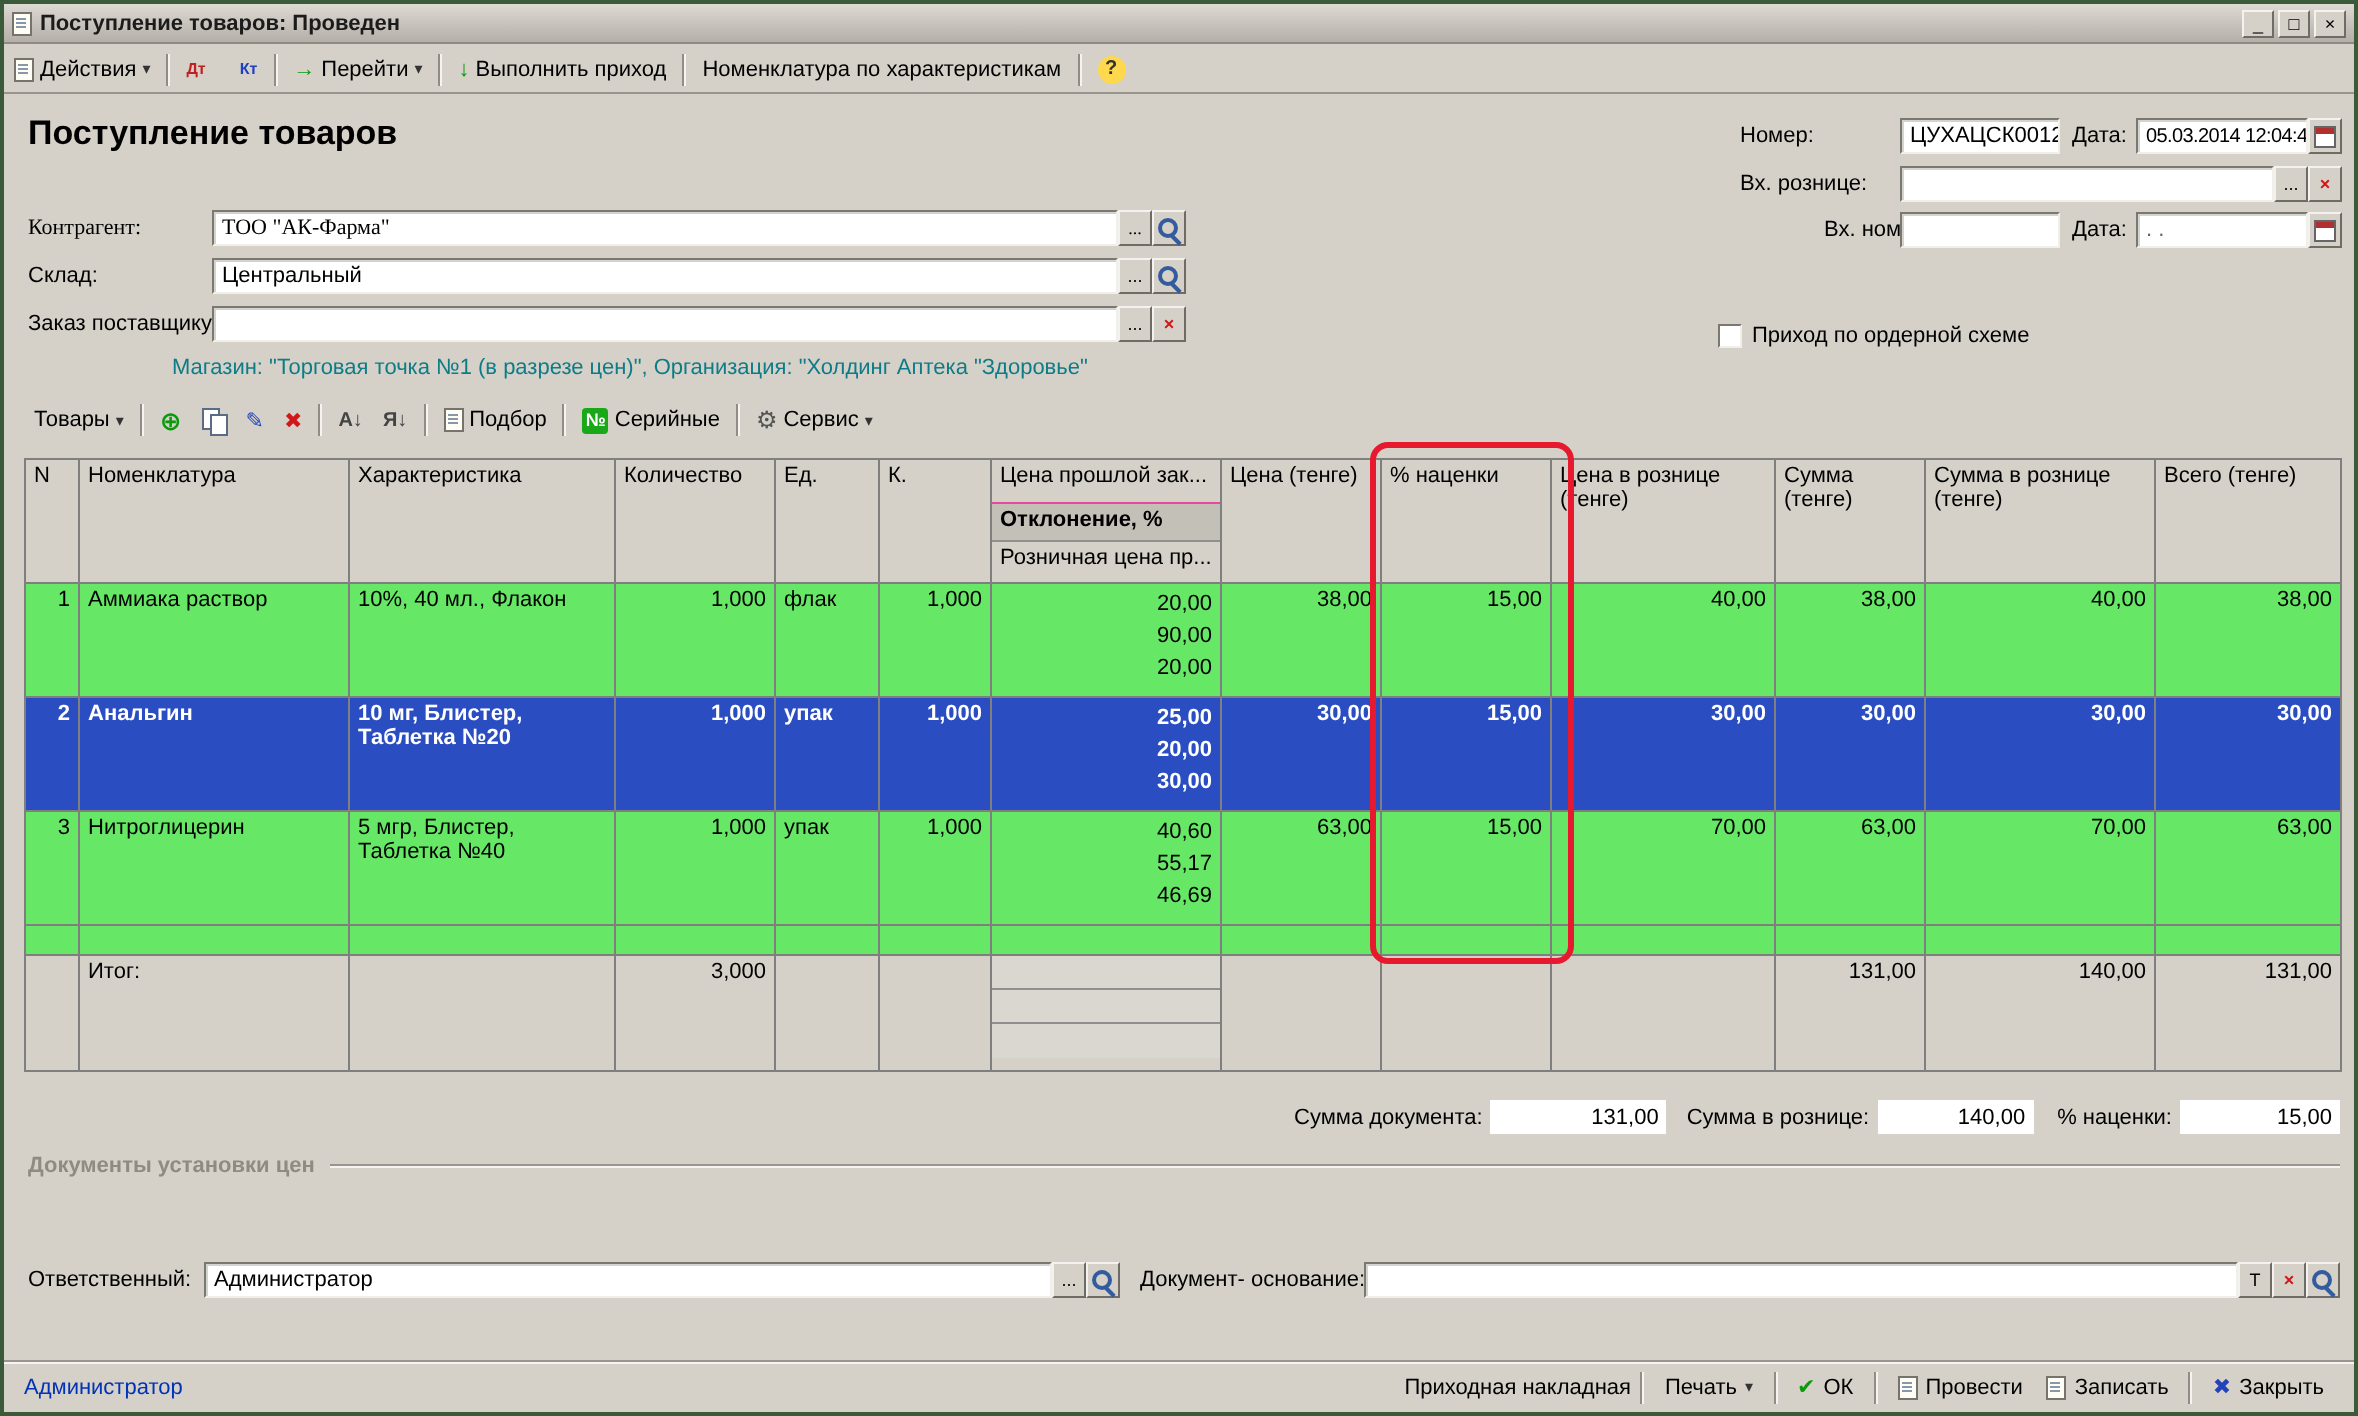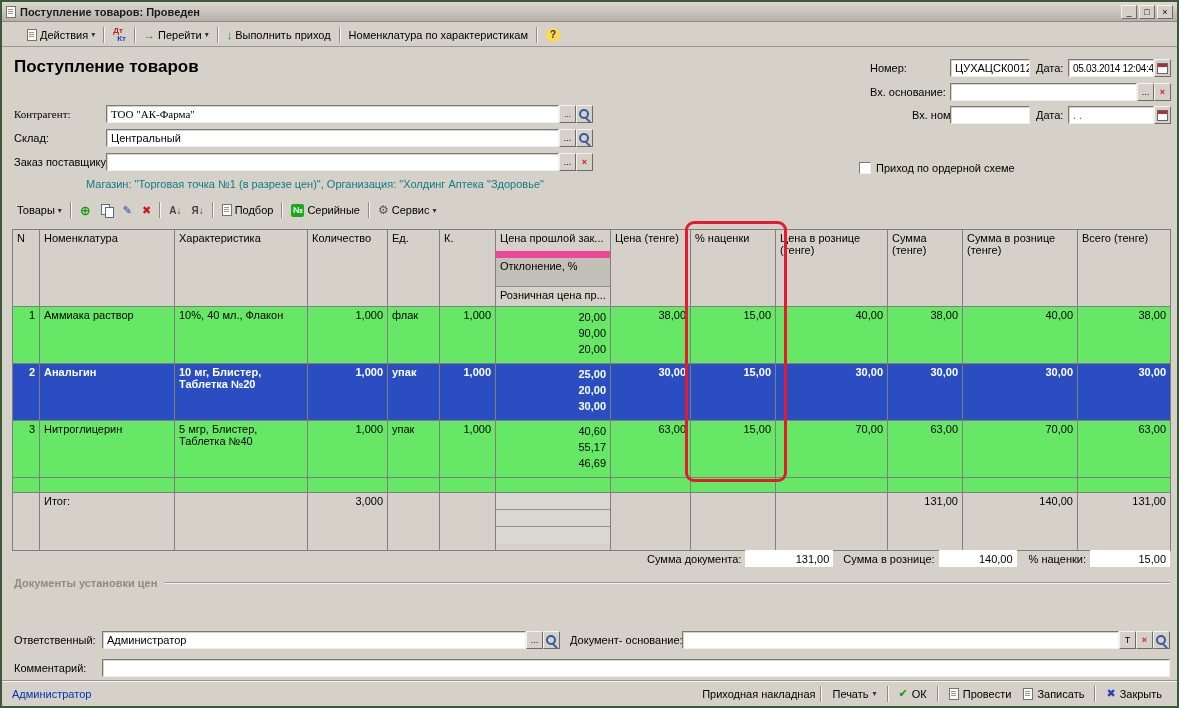--- a/index.html
+++ b/index.html
@@ -14,31 +14,31 @@
   .titlebar { position:absolute; left:0; top:0; right:0; height:20px;
     background:linear-gradient(180deg,#ddd9d3,#b4b0a8); display:flex; align-items:center;
     padding:0 4px; gap:4px; border-bottom:1px solid #8f8b83; }
   .title-text { font-weight:bold; font-size:11px; color:#1b1b1b; flex:1; white-space:nowrap; overflow:hidden; }
   .win-controls { display:flex; gap:2px; }
   .win-btn { width:16px; height:14px; background:#d5d1c9; border:1px solid; border-color:#f4f2ee #6f6c66 #6f6c66 #f4f2ee;
     font-size:9px; line-height:10px; text-align:center; padding:0; font-family:inherit; }
 
   
   .toolbar { position:absolute; left:0; top:21px; right:0; height:24px; display:flex; align-items:center;
-    padding:0 20px; border-bottom:1px solid #9a968f; background:#d5d1c9; }
+    padding:0 0; border-bottom:1px solid #9a968f; background:#d5d1c9; }
   .tb-btn { display:flex; align-items:center; gap:3px; padding:2px 5px; height:20px; white-space:nowrap; }
   .tsep { width:0; height:16px; border-left:1px solid #918d85; border-right:1px solid #f6f4f0; margin:0 3px; }
   .arrow { font-size:8px; color:#333; }
 
   
   .icon-doc { display:inline-block; width:10px; height:12px; background:#fffef5; border:1px solid #76736c; position:relative; }
   .icon-doc::before { content:""; position:absolute; left:1px; top:2px; width:5px; height:1px; background:#8898aa;
     box-shadow:0 2px 0 #8898aa, 0 4px 0 #8898aa; }
-  .dtkt { display:flex; flex-direction:column; line-height:8px; font-size:8px; font-weight:bold;justify-content:space-between; }
-  .dt { color:#c02020; } .kt { color:#2040c0; margin-left:4px; }
+  .dtkt { display:flex; flex-direction:row; line-height:8px; font-size:8px; font-weight:bold;justify-content:space-between; }
+  .dt { color:#c02020; } .kt { color:#2040c0; margin-left:17px; }
   .ic-green { color:#0c9a0c; font-weight:bold; }
   .ic-red { color:#d01818; font-weight:bold; }
   .ic-blue { color:#2244bb; font-weight:bold; }
   .ic-add { color:#0c9a0c; font-size:13px; font-weight:bold; line-height:13px; }
   .icon-copy { display:inline-block; width:12px; height:13px; position:relative; }
   .icon-copy::before, .icon-copy::after { content:""; position:absolute; width:7px; height:9px; background:#fff; border:1px solid #5a6b84; }
   .icon-copy::before { left:0; top:0; } .icon-copy::after { left:4px; top:3px; }
   .icon-mag { display:inline-block; width:13px; height:13px; position:relative; }
   .icon-mag::before { content:""; position:absolute; left:1px; top:1px; width:6px; height:6px; border:2px solid #335c9e; border-radius:50%; }
   .icon-mag::after { content:""; position:absolute; right:0; bottom:0; width:6px; height:2px; background:#335c9e; transform:rotate(45deg); }
@@ -62,21 +62,21 @@
   .page-title { font-size:17px; font-weight:bold; }
   .info-text { color:#0e7c86; }
   .dim { color:#666; }
 
   
   table.goods { border-collapse:collapse; table-layout:fixed; width:1158px; background:#d5d1c9; }
   .goods th, .goods td { border:1px solid #7f7f7f; vertical-align:top; padding:2px 4px; overflow:hidden; font-weight:normal; }
   .goods th { text-align:left; background:#d5d1c9; height:62px; }
   th.pp { padding:0; }
   .pp-main { padding:2px 4px; height:21px; }
-  .pp-sub1 { padding:2px 4px; background:#c3c0b8; border-top:7px solid #ec4899; border-bottom:1px solid #8f8f8f; height:36px; }
+  .pp-sub1 { padding:2px 4px; background:#c3c0b8; border-top:1px solid #ec4899; border-bottom:1px solid #8f8f8f; height:20px;font-weight:bold; }
   .pp-sub2 { padding:2px 4px; height:19px; }
   tr.datarow { height:57px; }
   tr.green td { background:#66e766; }
   tr.sel td { background:#2a4ec2; color:#fff; font-weight:bold; }
   .num { text-align:right; }
   .pstack div { text-align:right; line-height:16px; }
   tr.emptyrow { height:15px; }
   tr.emptyrow td { background:#66e766; padding:0; }
   tr.totalrow { height:58px; }
   tr.totalrow td { background:#d5d1c9; }
@@ -155,21 +155,21 @@
     <span class="lbl" style="width:80px;">Номер:</span>
     <span class="field" style="width:80px;">ЦУХАЦСК0012</span>
     <span class="lbl" style="width:32px; margin-left:6px;">Дата:</span>
     <span class="field small-date" style="flex:1;">05.03.2014 12:04:48</span>
     <button class="btn-sq">
         <span class="icon-cal"></span>
       </button>
   </div>
 
   <div class="row abs" style="left:868px; top:81px; width:301px;">
-    <span class="lbl" style="width:80px;">Вх. основание:</span>
+    <span class="lbl" style="width:80px;">Вх. рознице:</span>
     <span class="field" style="flex:1;"></span>
     <button class="btn-sq">...</button>
     <button class="btn-sq ic-red">×</button>
   </div>
 
   <div class="row abs" style="left:868px; top:104px; width:301px;">
     <span class="lbl" style="width:80px;padding-left:42px;">Вх. номер:</span>
     <span class="field" style="width:80px;"></span>
     <span class="lbl" style="width:32px; margin-left:6px;">Дата:</span>
     <span class="field dim" style="flex:1;">. .</span>
@@ -416,24 +416,20 @@
     <span style="width:10px;"></span>
     <span class="lbl" style="width:112px;">Документ- основание:</span>
     <span class="field" style="flex:1;"></span>
     <button class="btn-sq">Т</button>
     <button class="btn-sq ic-red">×</button>
     <button class="btn-sq">
         <span class="icon-mag"></span>
       </button>
   </div>
 
-  <div class="row abs" style="left:12px; top:657px; width:1156px;">
-    <span class="lbl" style="width:88px;">Комментарий:</span>
-    <span class="field" style="flex:1;"></span>
-  </div>
 
   <div class="statusbar">
     <span class="sb-user">Администратор</span>
     <div class="sb-right">
       <span>Приходная накладная</span>
       <span class="tsep"></span>
       <div class="sb-btn">
         <span>Печать</span>
         <span class="arrow">▾</span>
       </div>

